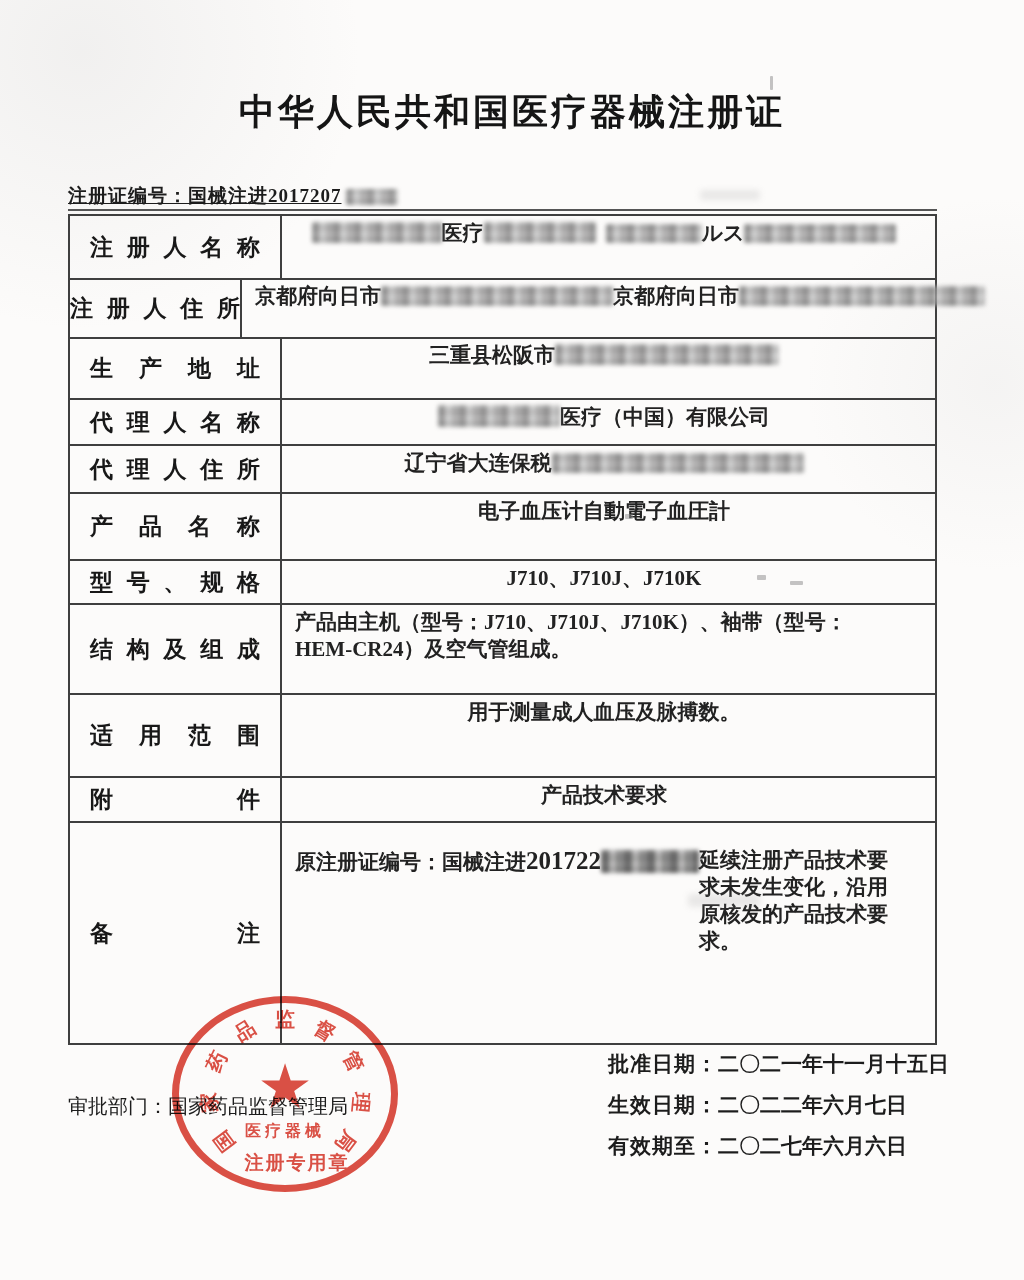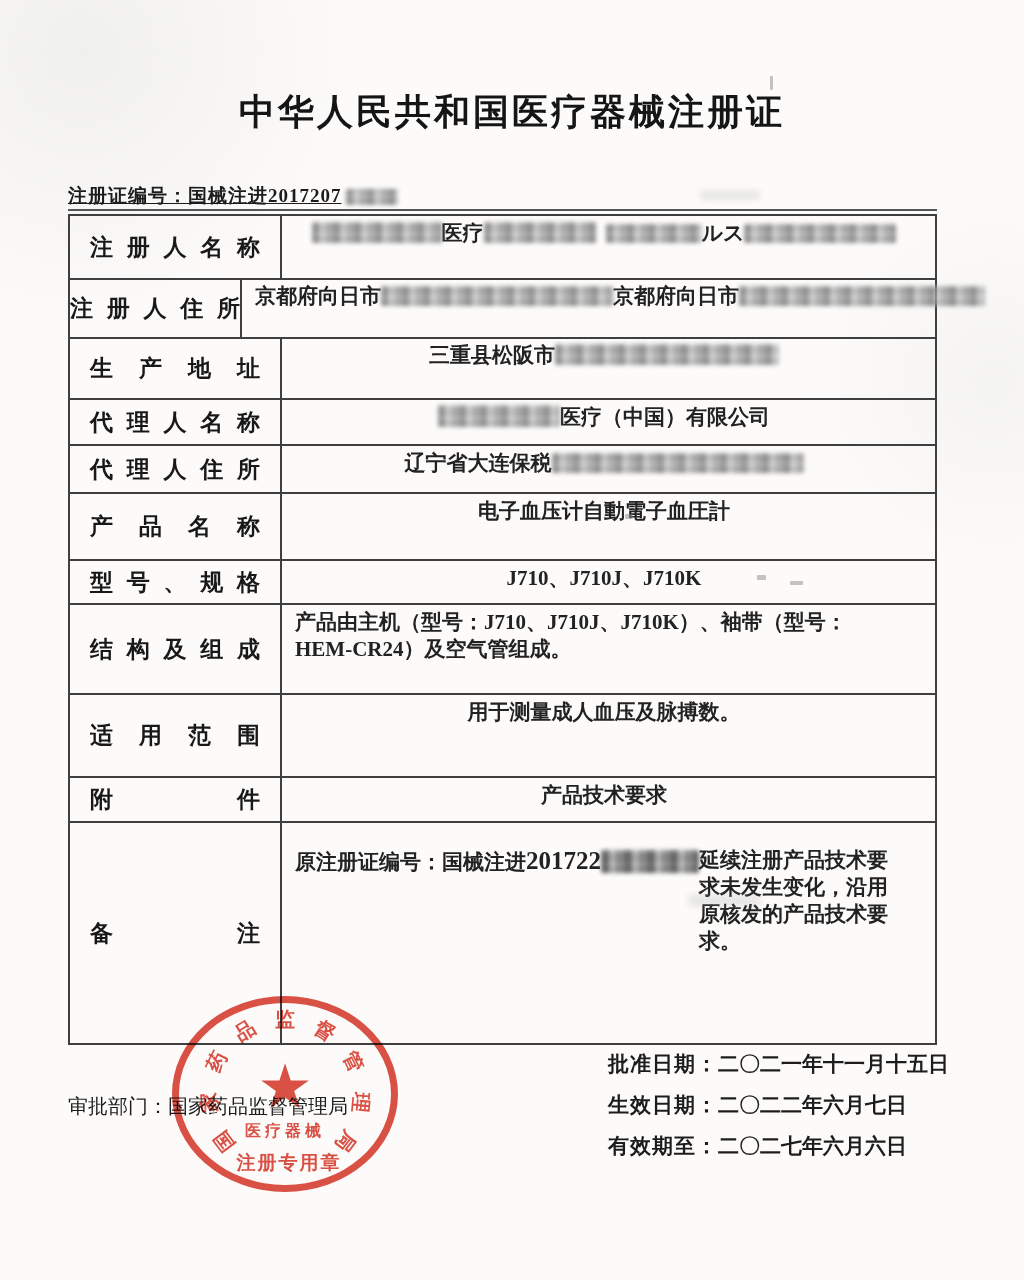--- a/index.html
+++ b/index.html
@@ -53,21 +53,21 @@
   .stamp{ position:absolute; left:172px; top:996px; width:226px; height:196px;
           border:7px solid var(--stamp-color); border-radius:50%;
           opacity:.88; mix-blend-mode:multiply; z-index:5; }
   .stamp-inner{ position:absolute; inset:0; color:var(--stamp-color); }
   .arc-char{ position:absolute; left:50%; top:50%; width:22px; margin-left:-11px; margin-top:-12px;
              font-size:20px; font-weight:700; text-align:center; transform-origin:center; }
   .stamp-star{ position:absolute; left:50%; top:50%; transform:translate(-50%,-62%);
                font-size:62px; line-height:1; }
   .stamp-line1{ position:absolute; left:0; width:100%; top:118px; text-align:center;
                 font-size:16px; font-weight:700; letter-spacing:4px; }
-  .stamp-line2{ position:absolute; left:4px; width:100%; top:147px; text-align:center;
+  .stamp-line2{ position:absolute; left:12px; width:100%; top:147px; text-align:center;
                 font-size:19px; font-weight:700; letter-spacing:2px; }
 
   
   .speck{ position:absolute; background:#8a8a8a; opacity:.5; border-radius:1px; }
   .smudge{ position:absolute; background:#9a9a9a; opacity:.2; filter:blur(3px); border-radius:3px; }
 </style>
 </head>
 <body>
 
 <div class="page">

